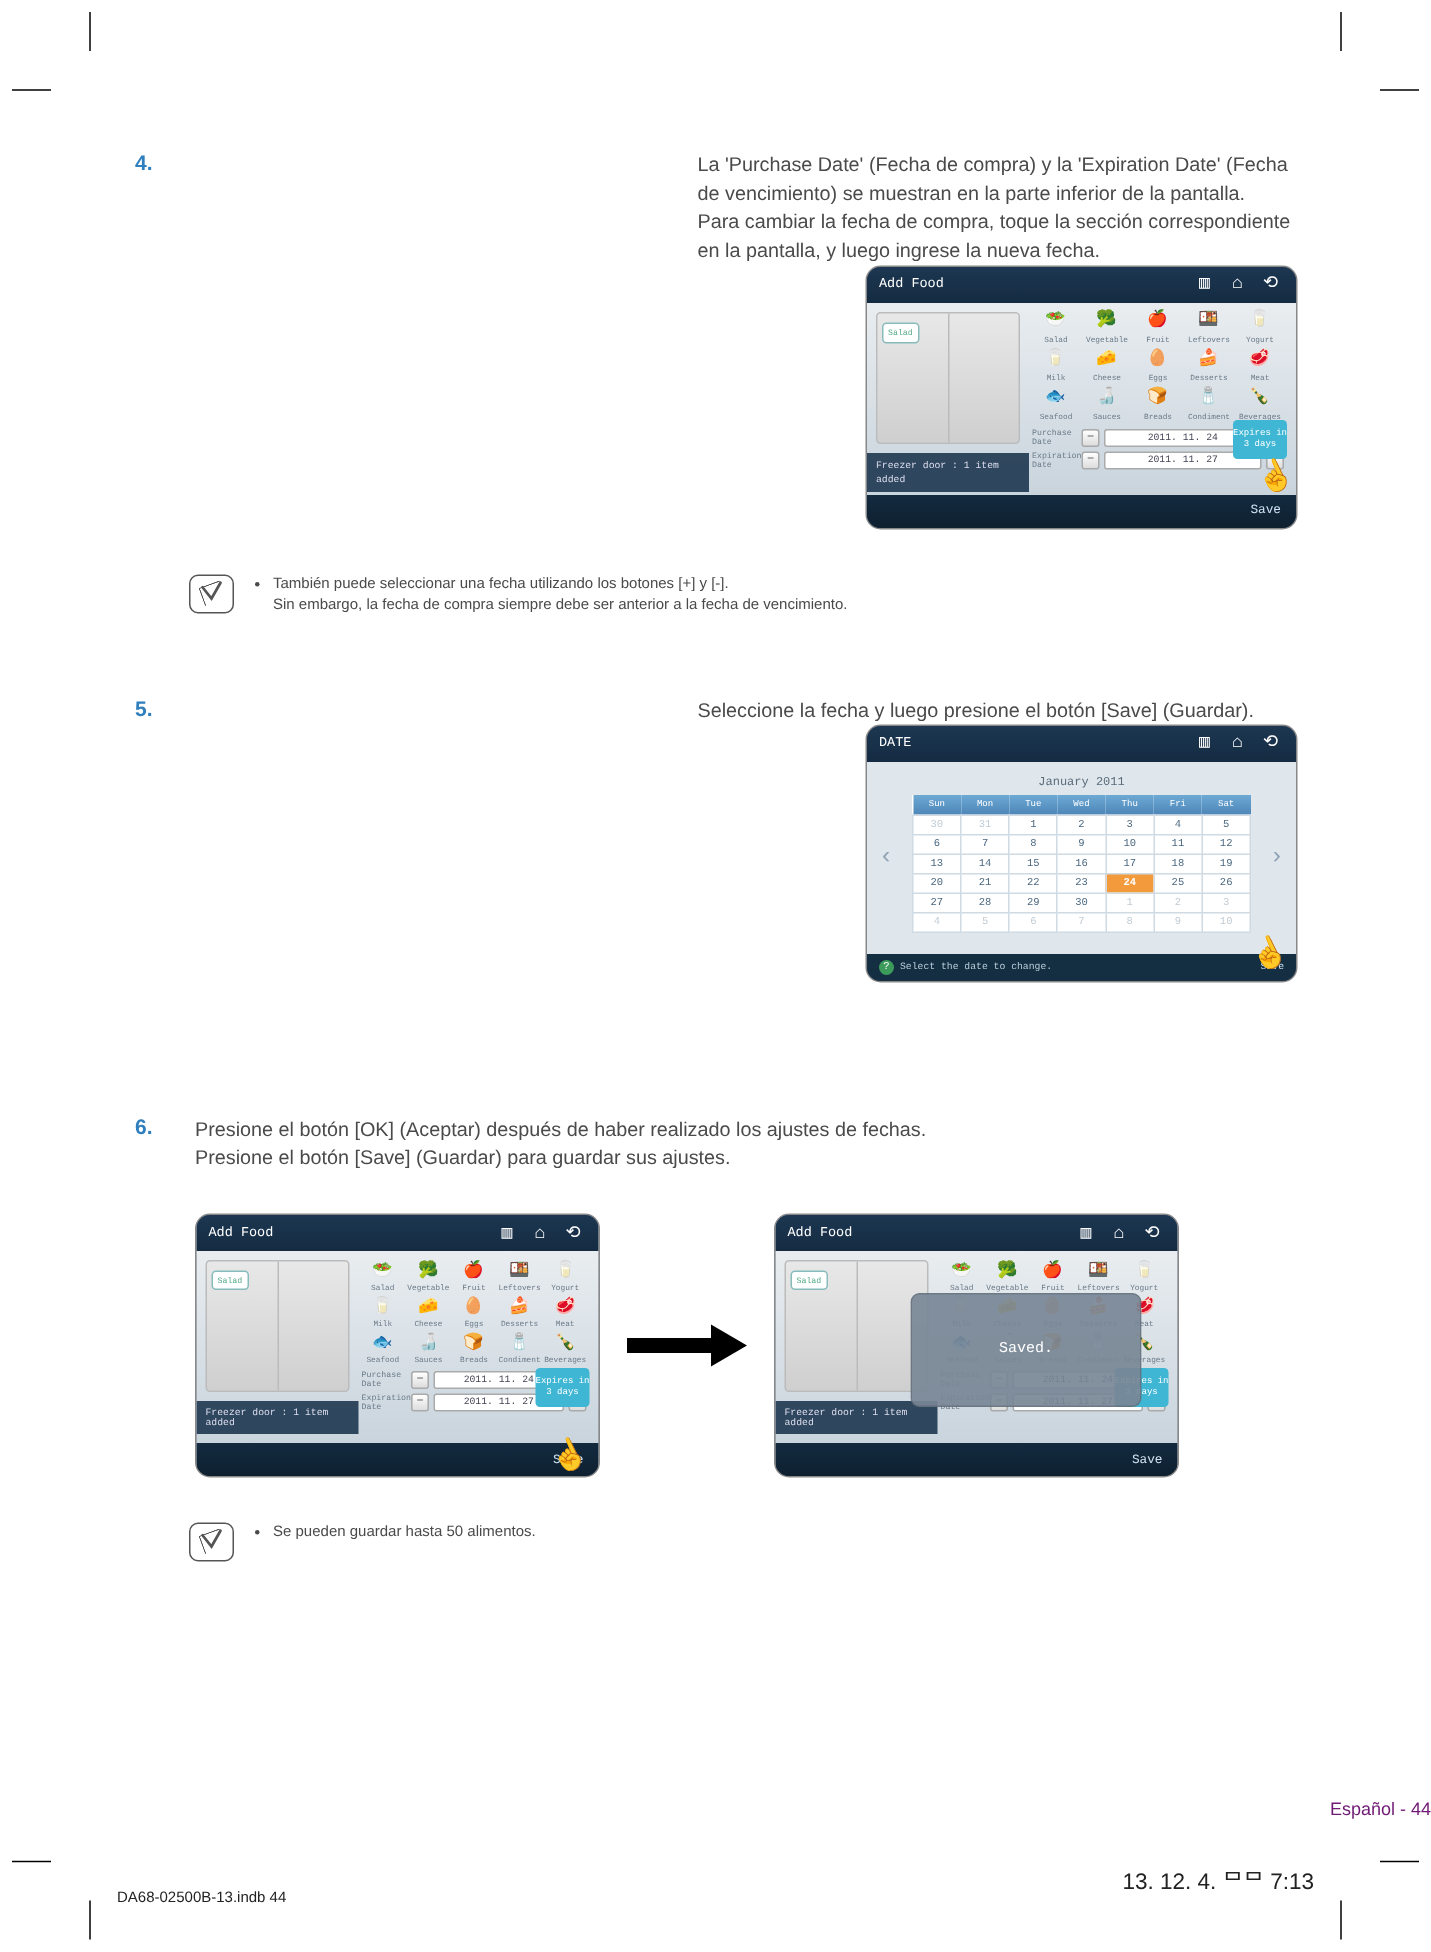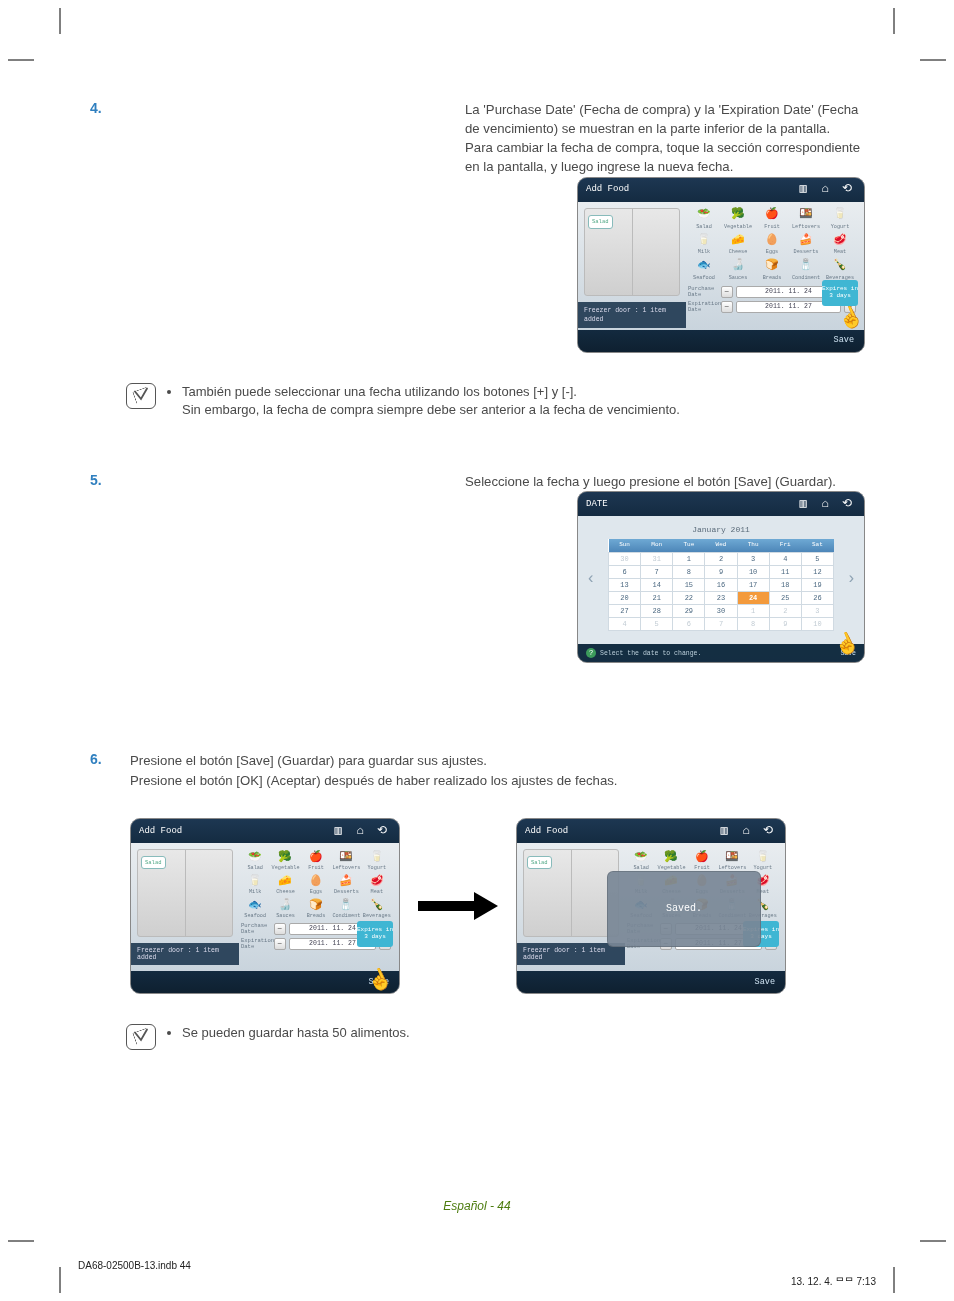--- a/index.html
+++ b/index.html
@@ -8,21 +8,21 @@
   .crop-marks line { stroke:#000; stroke-width:1; }
 
   .step { display:flex; margin-bottom:28px; }
   .step-num { color:#2f7fbf; font-weight:bold; width:40px; flex-shrink:0; font-size:14px; }
   .step-body { flex:1; font-size:13.2px; line-height:1.45; }
   .step-text { width:400px; }
   .step-text.full { width:100%; }
   .step-row { display:flex; align-items:flex-end;flex-direction:column; }
   .step-img { margin-left:20px; }
 
-  .note { display:flex; align-items:flex-start; margin:30px 0 50px 36px; font-size:13px; line-height:1.45; }
+  .note { display:flex; align-items:flex-start; margin:30px 0 50px 36px; font-size:10px; line-height:1.45; }
   .note-icon { width:30px; height:26px; border:1.6px solid #555; border-radius:6px; margin-right:14px; display:flex; align-items:center; justify-content:center; flex-shrink:0; position:relative; }
   .note-icon::after { content:""; width:14px; height:12px; border:1.6px solid #555; border-radius:1px; transform:rotate(-20deg); border-right:none; border-bottom:none; position:absolute; }
   .note-icon svg { width:18px; height:18px; }
   .note ul { list-style:disc; margin-left:0; padding-left:12px; }
   .note ul li { margin-bottom:2px; }
   .note-inline { display:flex; align-items:flex-start; margin-top:10px; font-size:13.2px; }
   .note-inline .note-icon { margin-right:12px; }
   .note-inline ul { list-style:disc; padding-left:10px; }
 
   
@@ -66,23 +66,23 @@
   .cal-hint { background:rgba(20,45,65,.95); color:#b9cdd9; font-size:6.5px; padding:4px 8px; display:flex; align-items:center; }
   .cal-hint::before { content:"?"; display:inline-flex; width:10px;height:10px;border-radius:50%;background:#3c9b5b;color:#fff;font-size:7px;align-items:center;justify-content:center;margin-right:4px; }
 
   
   .fig-row { display:flex; align-items:center; gap:18px; margin-top:14px; margin-left:40px; }
   .arrow { width:80px; height:22px; position:relative; }
   .arrow::before { content:""; position:absolute; left:0; top:6px; width:58px; height:10px; background:#000; }
   .arrow::after { content:""; position:absolute; right:0; top:-3px; width:0; height:0; border-left:24px solid #000; border-top:14px solid transparent; border-bottom:14px solid transparent; }
   .saved-overlay { position:absolute; left:90px; top:28px; right:24px; height:76px; background:rgba(120,135,150,.92); border-radius:6px; display:flex; align-items:center; justify-content:center; color:#fff; font-size:10px; border:1px solid rgba(0,0,0,.15); }
 
-  .page-footer-c { position:absolute; left:0; right:0; bottom:88px; text-align:center; font-size:12px; color:#4d7c0f;font-style:italic; }
+  .page-footer-c { position:absolute; left:0; right:0; bottom:88px; text-align:right; font-size:12px; color:#701a75; }
   .page-footer-l { position:absolute; left:78px; bottom:30px; font-size:10px; color:#222; }
-  .page-footer-r { position:absolute; right:78px; bottom:14px; font-size:10px; color:#222; }
+  .page-footer-r { position:absolute; right:78px; bottom:38px; font-size:15px; color:#222; }
 
   .app.small { width:270px; }
 </style>
 </head>
 <body>
 
 <svg class="crop-marks" width="954" height="1301" style="position:absolute;left:0;top:0;pointer-events:none">
   <line x1="60" y1="8" x2="60" y2="34"></line>
     <line x1="8" y1="60" x2="34" y2="60"></line>
   <line x1="894" y1="8" x2="894" y2="34"></line>
@@ -330,22 +330,22 @@
       </div>
     </div>
   </div>
 
   <div style="height:60px"></div>
 
   <div class="step">
     <div class="step-num">6.</div>
     <div class="step-body">
       <div class="step-text full">
+        <div>Presione el botón [OK] (Aceptar) después de haber realizado los ajustes de fechas.</div>
         <div>Presione el botón [Save] (Guardar) para guardar sus ajustes.</div>
-        <div>Presione el botón [OK] (Aceptar) después de haber realizado los ajustes de fechas.</div>
       </div>
     </div>
   </div>
 
   <div class="fig-row">
     <div class="app-wrap">
       <div class="app small" id="app2">
     <div class="app-titlebar">
       <span class="title">Add Food</span>
       <span class="tb-icon">▥</span>

